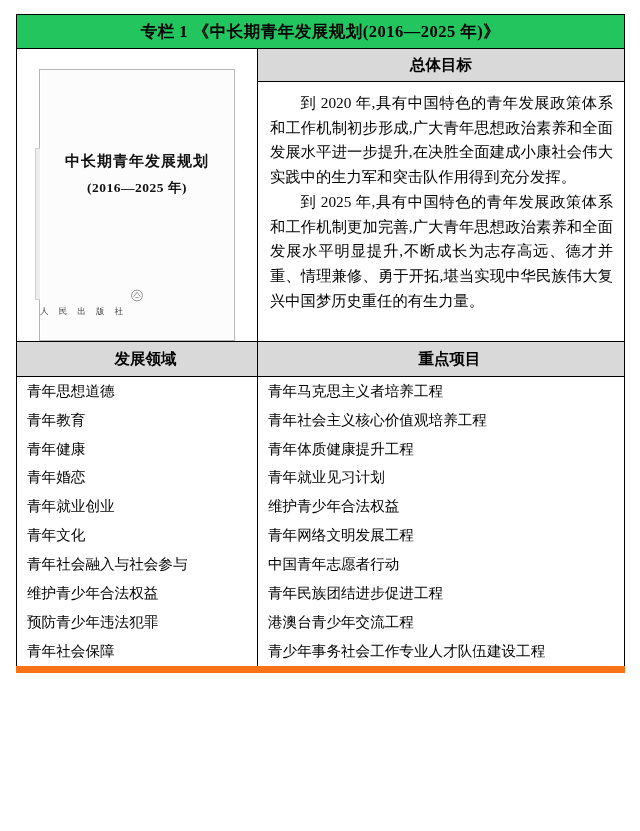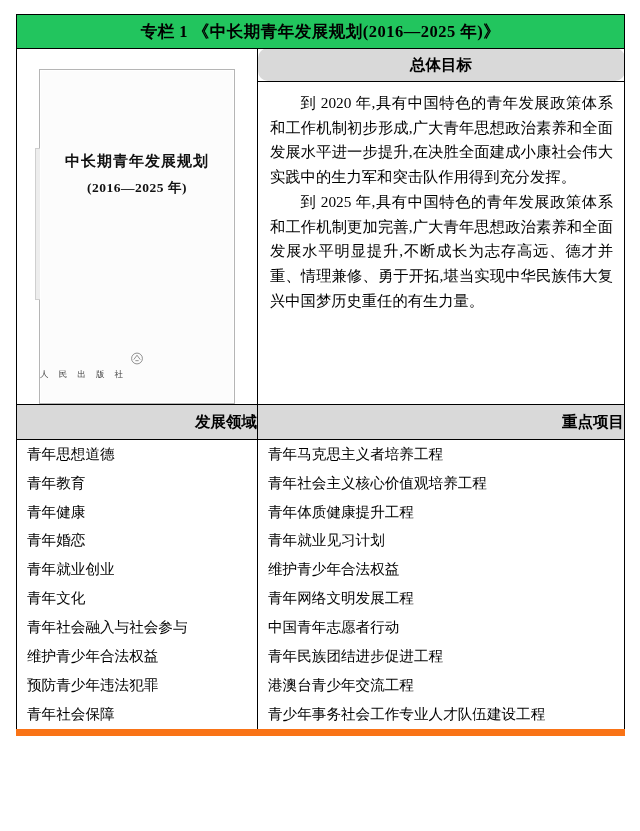--- a/index.html
+++ b/index.html
@@ -43,39 +43,38 @@
     display: inline-block;
   }
   
   .goal-head {
     background: #d9d9d9;
     text-align: center;
     font-weight: bold;
     font-size: 15.5px;
     padding: 6px 0 5px 0;
     height: 20px;
-    border-radius: 10px;
   }
   
   .cover-cell {
     width: 241px;
     padding: 0;
     background: #fff;
   }
   .cover-wrap {
     height: 100%;
     display: flex;
     align-items: flex-start;
     justify-content: center;
     padding: 20px 0 0 0;
     box-sizing: border-box;
   }
   .book {
     width: 196px;
-    height: 335px;
+    height: 272px;
     border: 1px solid #b5b5b5;
     background: #fcfcfc;
     position: relative;
     box-sizing: border-box;
     box-shadow: 0 0 0 1px #ffffff inset;
   }
   .book .spine {
     position: absolute;
     left: -5px;
     top: 78px;
@@ -129,21 +128,21 @@
     text-align: justify;
     text-justify: inter-ideograph;
   }
   .goal-cell p {
     margin: 0;
     text-indent: 2em;
   }
   
   .sub-head {
     background: #d9d9d9;
-    text-align: right;
+    text-align: center;
     font-weight: bold;
     font-size: 15.5px;
     padding: 7px 0 6px 17px;
   }
   
   .cell-left {
     padding: 4px 0 3px 10px;
     font-size: 14.6px;
     line-height: 1.5;
     white-space: nowrap;

